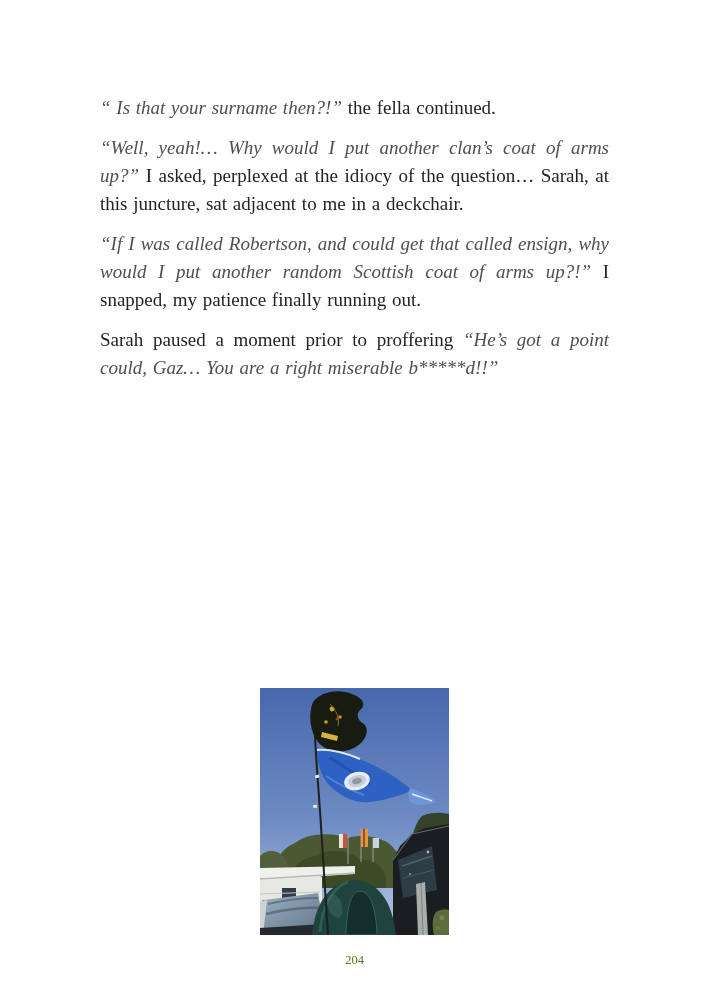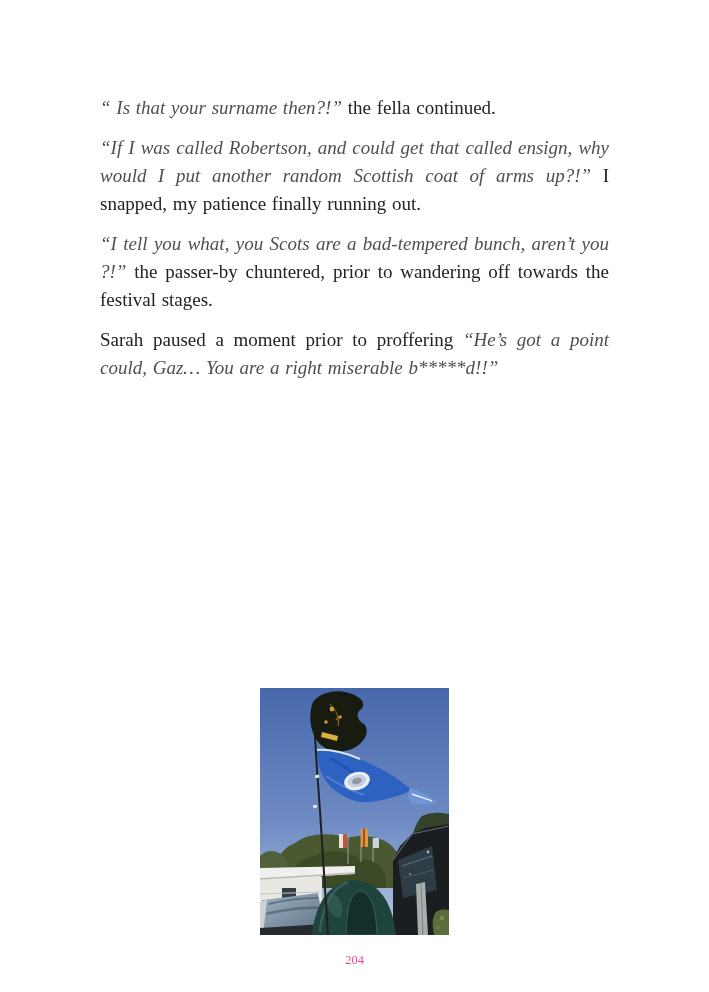--- a/index.html
+++ b/index.html
@@ -30,36 +30,36 @@
     left:260px; top:676px;
     width:189px; height:247px;
     margin:0; padding:0;
     line-height:0;
   }
   .pageno {
     position:absolute;
     left:0; top:941px; width:709px;
     text-align:center;
     font-size:12.5px;
-    color:#ec4899;
+    color:#4d7c0f;
   }
 </style>
 </head>
 <body>
 
 <div class="page">
 
   <div class="text-block">
     <p class="para"><span class="q">“ Is that your surname then?!”</span><span class="r"> the fella continued.</span></p>
 
+    <p class="para"><span class="q">“Well, yeah!… Why would I put another clan’s coat of arms up?”</span><span class="r"> I asked, perplexed at the idiocy of the question… Sarah, at this juncture, sat adjacent to me in a deckchair.</span></p>
 
 
     <p class="para"><span class="q">“If I was called Robertson, and could get that called ensign, why would I put another random Scottish coat of arms up?!”</span><span class="r"> I snapped, my patience finally running out.</span></p>
 
-    <p class="para"><span class="q">“I tell you what, you Scots are a bad-tempered bunch, aren’t you ?!”</span><span class="r"> the passer-by chuntered, prior to wandering off towards the festival stages.</span></p>
 
 
     <p class="para"><span class="r">Sarah paused a moment prior to proffering </span><span class="q">“He’s got a point could, Gaz… You are a right miserable b*****d!!”</span></p>
   </div>
 
   <figure class="photo">
     <svg viewBox="0 0 189 247" width="189" height="247" xmlns="http://www.w3.org/2000/svg">
       <defs>
         <linearGradient id="sky" x1="0" y1="0" x2="0" y2="1">
           <stop offset="0" stop-color="#4868ad"></stop>

